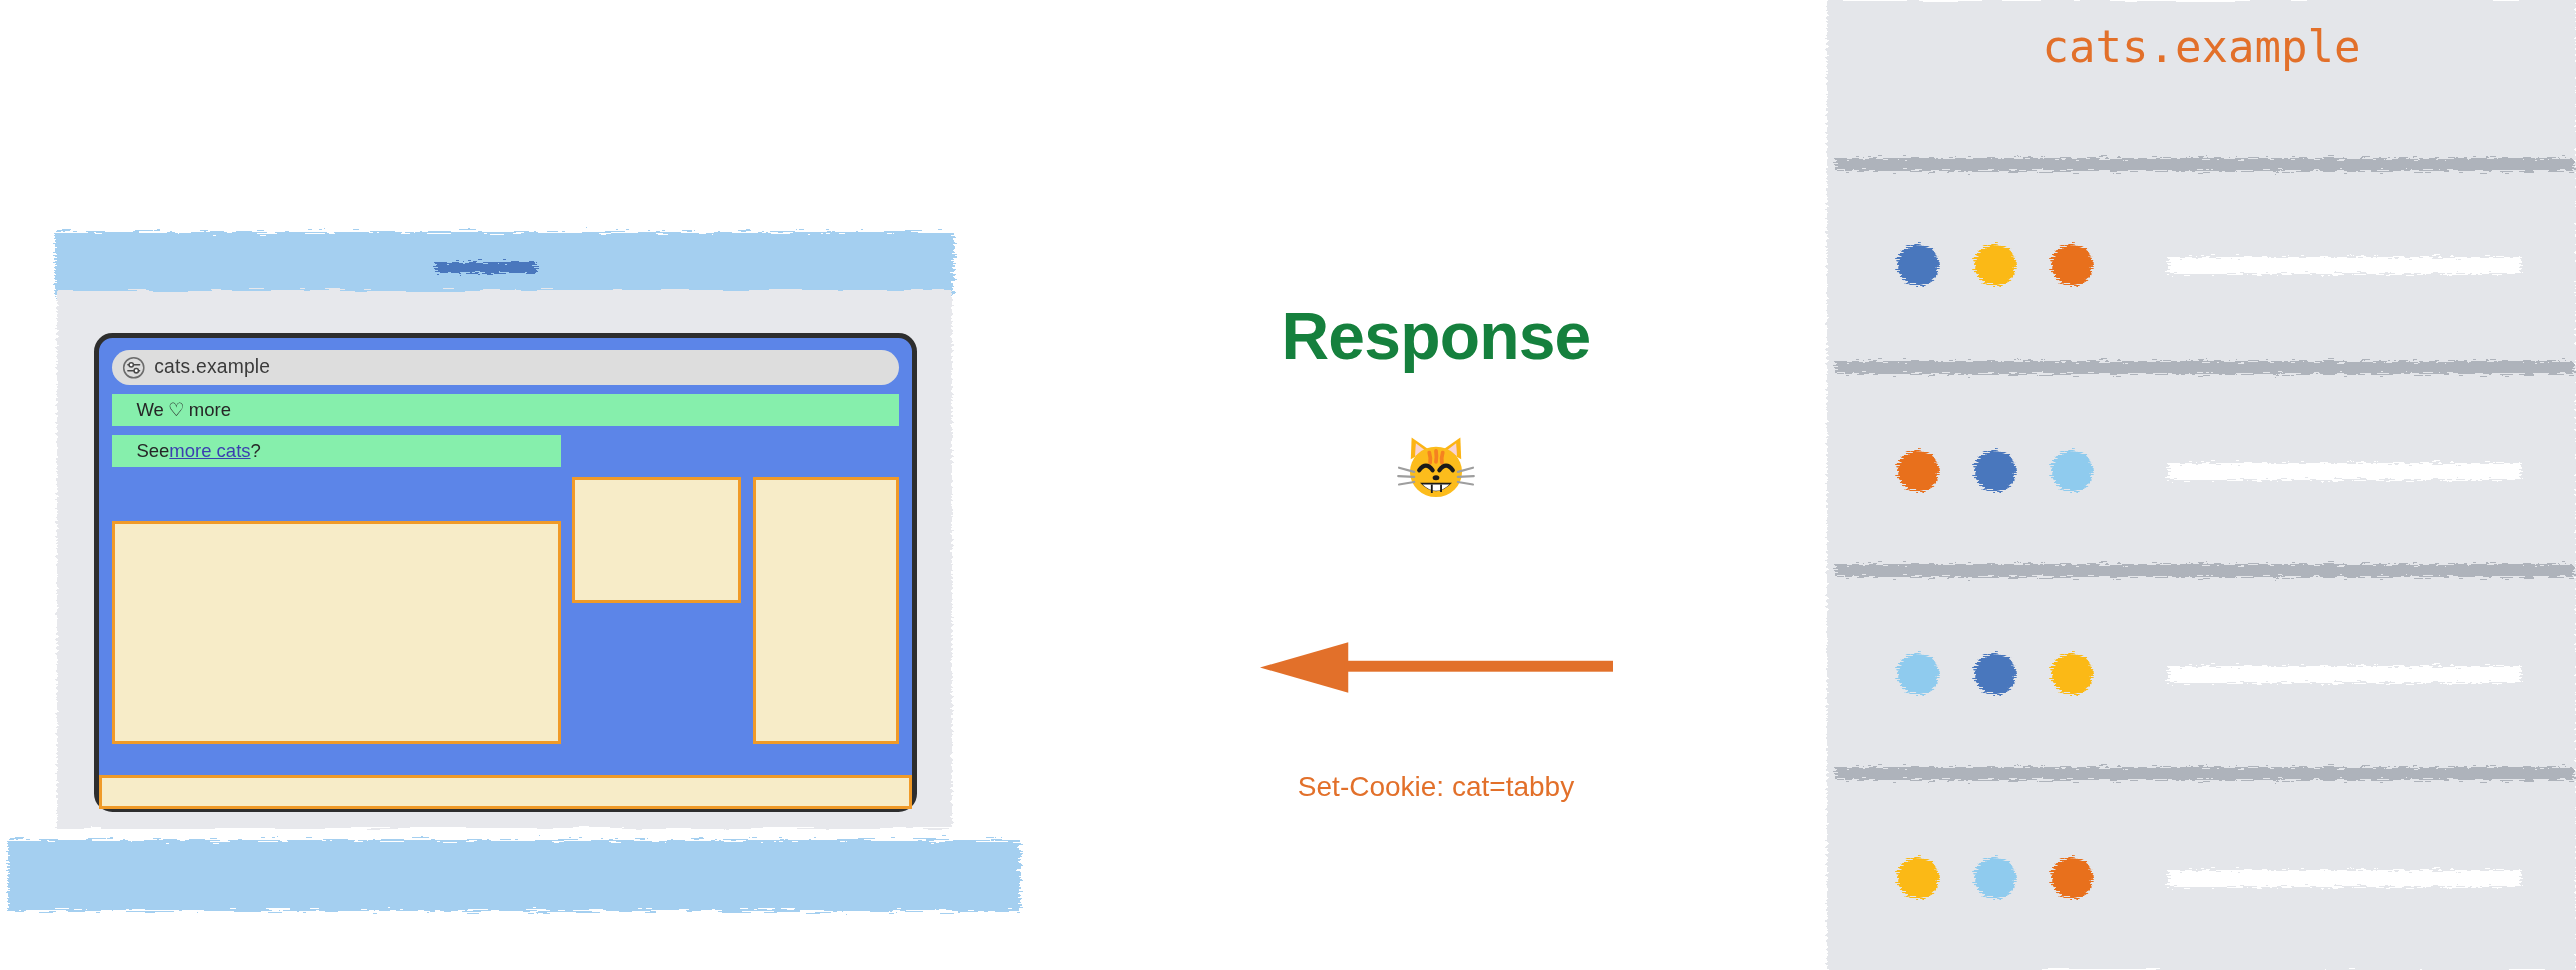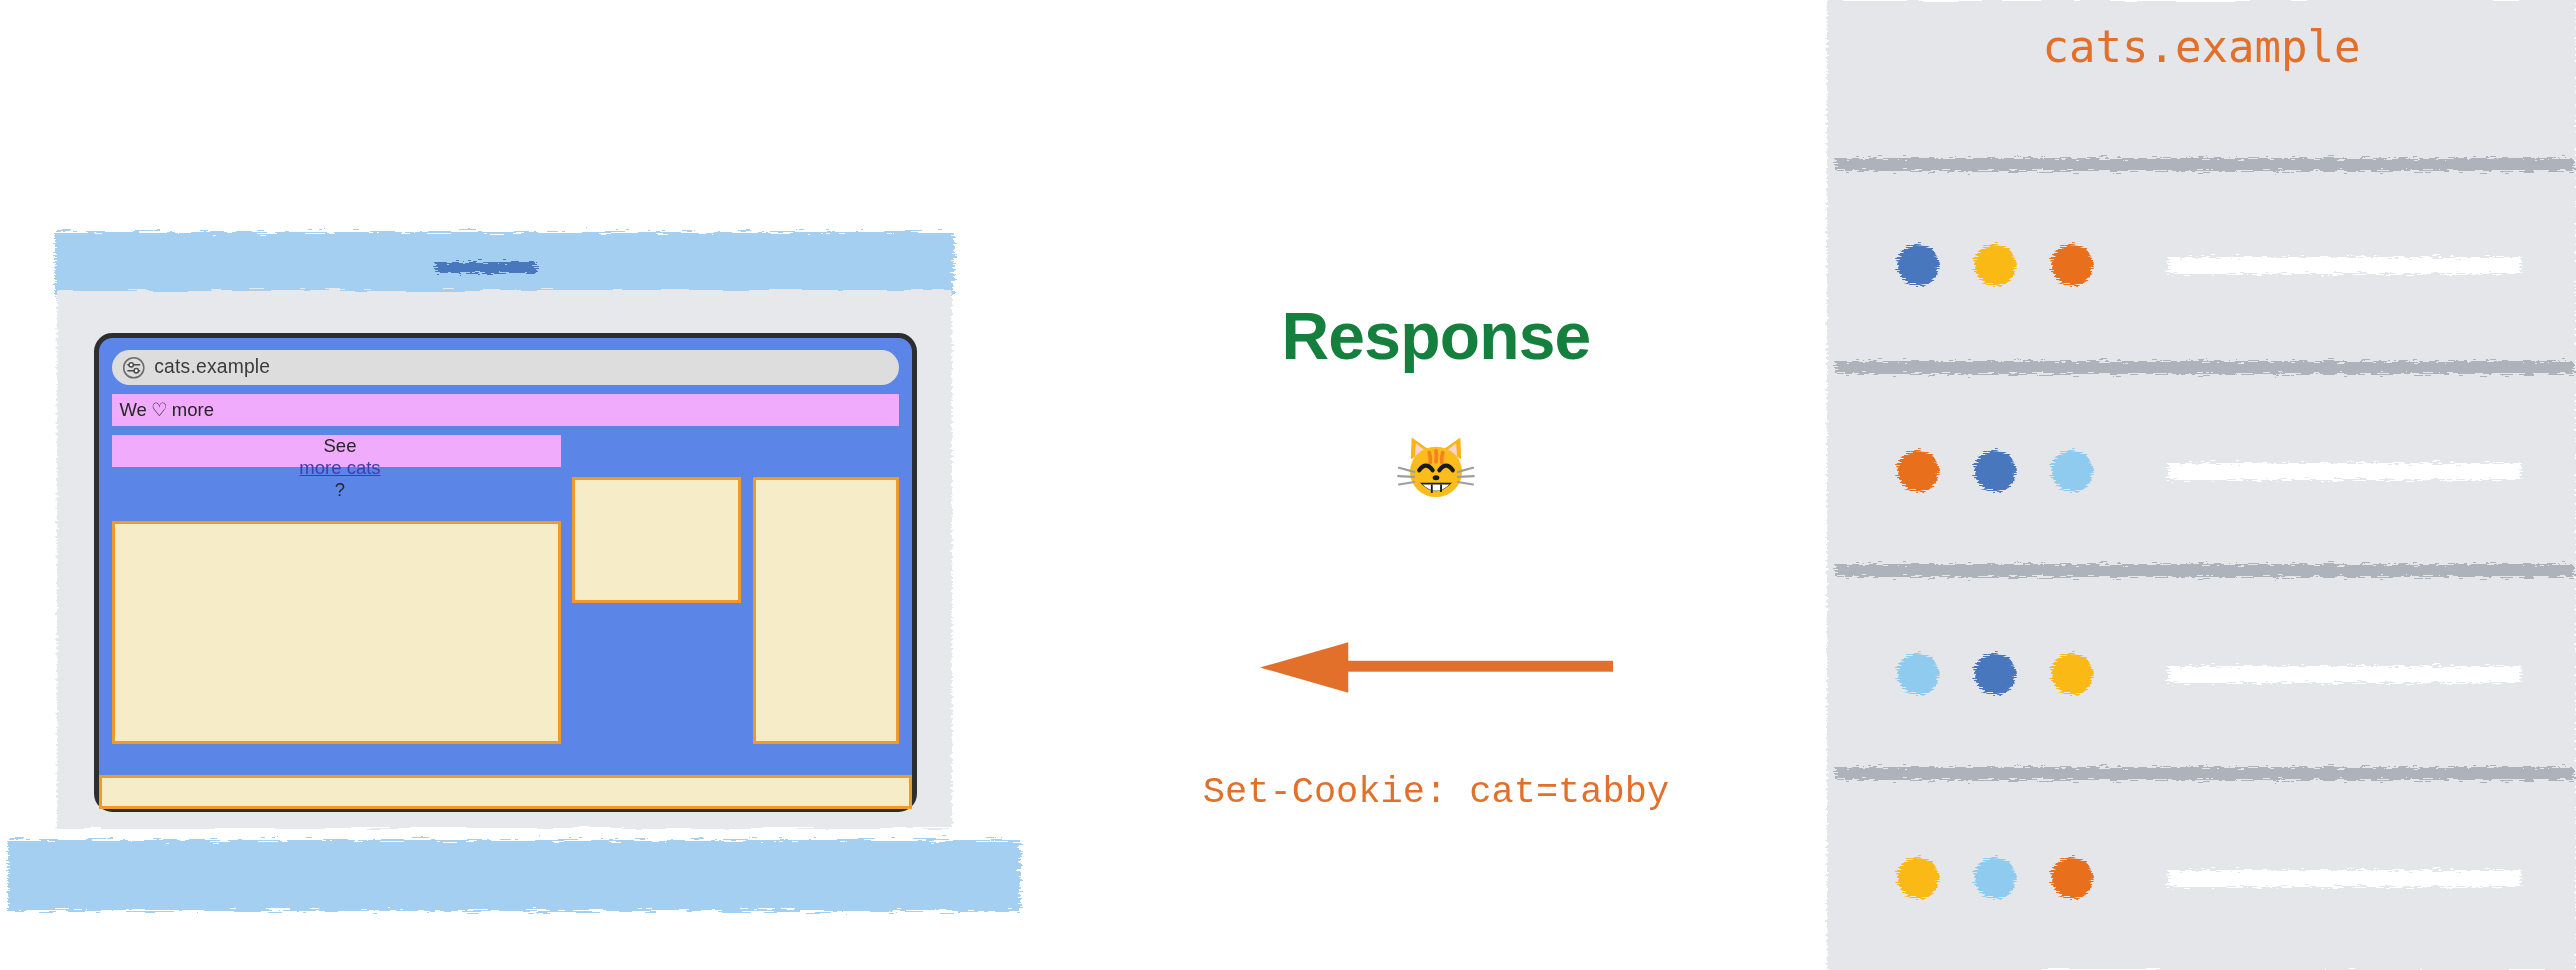--- a/index.html
+++ b/index.html
@@ -77,31 +77,31 @@
   }
   #url-text {
     font-size: 19.3px;
     color: #3b3b3b;
     letter-spacing: 0.2px;
     white-space: nowrap;
   }
   .page-text-row {
     margin-top: 9.2px;
     height: 32px;
-    background: #f0abfc;
+    background: #86efac;
     display: flex;
     align-items: center;
-    padding-left: 7px;
+    padding-left: 24px;
     box-sizing: border-box;
     font-size: 18.5px;
     color: #262626;
     white-space: nowrap;
   }
   #page-heading-row { width: 100%; }
-  #page-link-row { width: 57%; flex-direction: column; }
+  #page-link-row { width: 57%; }
   #page-link-row a {
     color: #3b3fb0;
     text-decoration: underline;
   }
   .heart-glyph {
     font-size: 18.5px;
     line-height: 1;
     margin: 0 4.2px;
   }
 
@@ -157,22 +157,22 @@
     position: absolute;
     left: 0; top: 638px;
     width: 100%;
     display: flex;
     justify-content: center;
   }
   #set-cookie-text {
     position: absolute;
     left: 0; top: 771px;
     width: 100%;
-    font-family: Liberation Mono, monospace;
-    font-size: 37px;
+    font-family: Liberation Sans, sans-serif;
+    font-size: 28px;
     color: #e2702a;
     letter-spacing: 0px;
   }
 
   
   #server-panel {
     position: absolute;
     left: 1827px; top: 0;
     width: 749px; height: 970px;
   }

